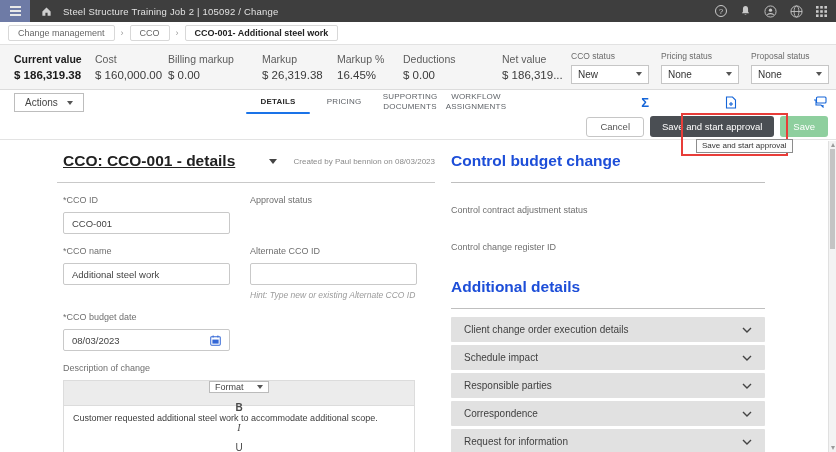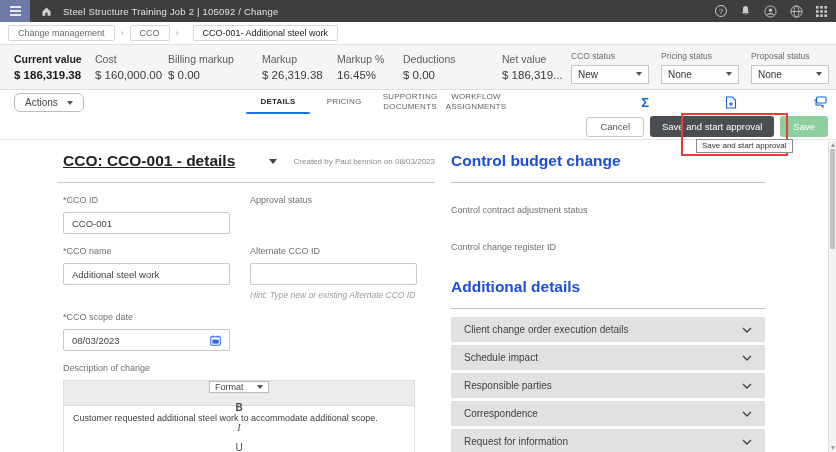--- a/index.html
+++ b/index.html
@@ -11,39 +11,39 @@
   .hamburger { width:30px; height:22px; background:#6e7ba6; display:flex; flex-direction:column; justify-content:center; align-items:center; gap:2px; cursor:pointer; }
   .hamburger i { width:11px; height:2px; background:#e8e8e8; }
   .home-btn { margin-left:11px; color:#cfcfcf; display:flex; align-items:center; }
   .topbar-title { margin-left:11px; font-size:9.5px; color:#e2e2e2; letter-spacing:.2px; }
   .topbar-right { margin-left:auto; display:flex; align-items:center; gap:13px; margin-right:9px; color:#c9c9c9; }
   .circle-icon { width:12px; height:12px; border:1px solid #c9c9c9; border-radius:50%; font-size:8px; display:flex; align-items:center; justify-content:center; }
 
   
   .breadcrumbs { position:absolute; top:22px; left:0; right:0; height:23px; background:#fff; border-bottom:1px solid #e2e2e2; display:flex; align-items:center; padding-left:8px; gap:6px; }
   .crumb { border:1px solid #d8d8d8; border-radius:2px; padding:2px 9px; font-size:9px; color:#666; background:#fff; white-space:nowrap; }
-  .crumb.current { font-weight:normal; color:#222;margin-left:8px; }
+  .crumb.current { font-weight:bold; color:#222; }
   .crumb-sep { color:#999; font-size:9px; }
   .crumb-sep::before { content:"›"; }
 
   
   .summary { position:absolute; top:45px; left:0; right:0; height:45px; background:#f5f5f5; border-bottom:1px solid #dcdcdc; display:flex; align-items:center; padding-left:14px; }
   .metric { display:flex; flex-direction:column; gap:4px; }
   .m-label { font-size:10.5px; color:#5c5c5c; }
   .m-value { font-size:11.5px; color:#3a3a3a; white-space:nowrap; }
   .metric.bold .m-label, .metric.bold .m-value { font-weight:bold; color:#1b1b1b; }
   .w0{width:81px}.w1{width:73px}.w2{width:94px}.w3{width:75px}.w4{width:66px}.w5{width:99px}.w6{width:57px}
   .status-group { width:78px; margin-left:12px; display:flex; flex-direction:column; }
   .s-label { font-size:8.5px; color:#6b6b6b; margin-bottom:4px; }
   .s-select { height:19px; background:#fff; border:1px solid #c6c6c6; display:flex; align-items:center; justify-content:space-between; padding:0 6px; font-size:10px; color:#333; cursor:pointer; }
   .caret { width:0; height:0; border-left:3.5px solid transparent; border-right:3.5px solid transparent; border-top:4px solid #555; }
 
   
   .toolbar-row { position:absolute; top:90px; left:0; right:0; height:24px; background:#fff; }
-  .actions-btn { position:absolute; left:14px; top:3px; height:19px; border:1px solid #bdbdbd; border-radius:6px; display:flex; align-items:center; gap:9px; padding:0 10px; font-size:10px; color:#444; background:#fff; cursor:pointer; }
+  .actions-btn { position:absolute; left:14px; top:3px; height:19px; border:1px solid #bdbdbd; border-radius:0; display:flex; align-items:center; gap:9px; padding:0 10px; font-size:10px; color:#444; background:#fff; cursor:pointer; }
   .tabs { position:absolute; left:245px; top:0; height:24px; display:flex; }
   .tab { width:66px; font-size:8px; color:#5f6368; display:flex; align-items:center; justify-content:center; text-align:center; line-height:1.2; position:relative; cursor:pointer; letter-spacing:.2px; }
   .tab.active { color:#2a2a2a; font-weight:bold; }
   .tab.active::after { content:""; position:absolute; bottom:0; left:1px; right:1px; height:2px; background:#1a73e8; border-radius:1px; }
   .row-icons { position:absolute; right:9px; top:0; height:24px; display:flex; align-items:center; gap:76px; }
   .sigma { font-size:13px; font-weight:bold; color:#1565d8; }
   .blue-icon { color:#1565d8; display:flex; align-items:center; }
 
   
   .buttons-row { position:absolute; top:114px; left:0; right:0; height:26px; background:#fff; border-bottom:1px solid #e3e3e3; display:flex; align-items:center; justify-content:flex-end; padding-right:8px; gap:6px; }
@@ -273,21 +273,21 @@
       <label class="f-label">*CCO name</label>
       <input class="f-input" type="text" value="Additional steel work" style="">
     </div>
     <div class="field">
       <label class="f-label">Alternate CCO ID</label>
       <input class="f-input" type="text" value="" style="">
       <div class="hint">Hint: Type new or existing Alternate CCO ID</div>
     </div>
 
     <div class="field">
-      <label class="f-label">*CCO scope date</label>
+      <label class="f-label">*CCO budget date</label>
       <div class="f-date">
         <span>08/03/2023</span>
         <span style="display:flex;color:#3367d6">
           <svg width="11" height="11" viewBox="0 0 12 12">
               <rect x="0.8" y="1.8" width="10.4" height="9.4" rx="1" fill="none" stroke="currentColor" stroke-width="1.1"></rect>
               <line x1="3.4" y1="0.5" x2="3.4" y2="2.8" stroke="currentColor" stroke-width="1.1"></line>
               <line x1="8.6" y1="0.5" x2="8.6" y2="2.8" stroke="currentColor" stroke-width="1.1"></line>
               <rect x="2.6" y="5" width="6.8" height="4.4" fill="currentColor"></rect>
             </svg>
         </span>

